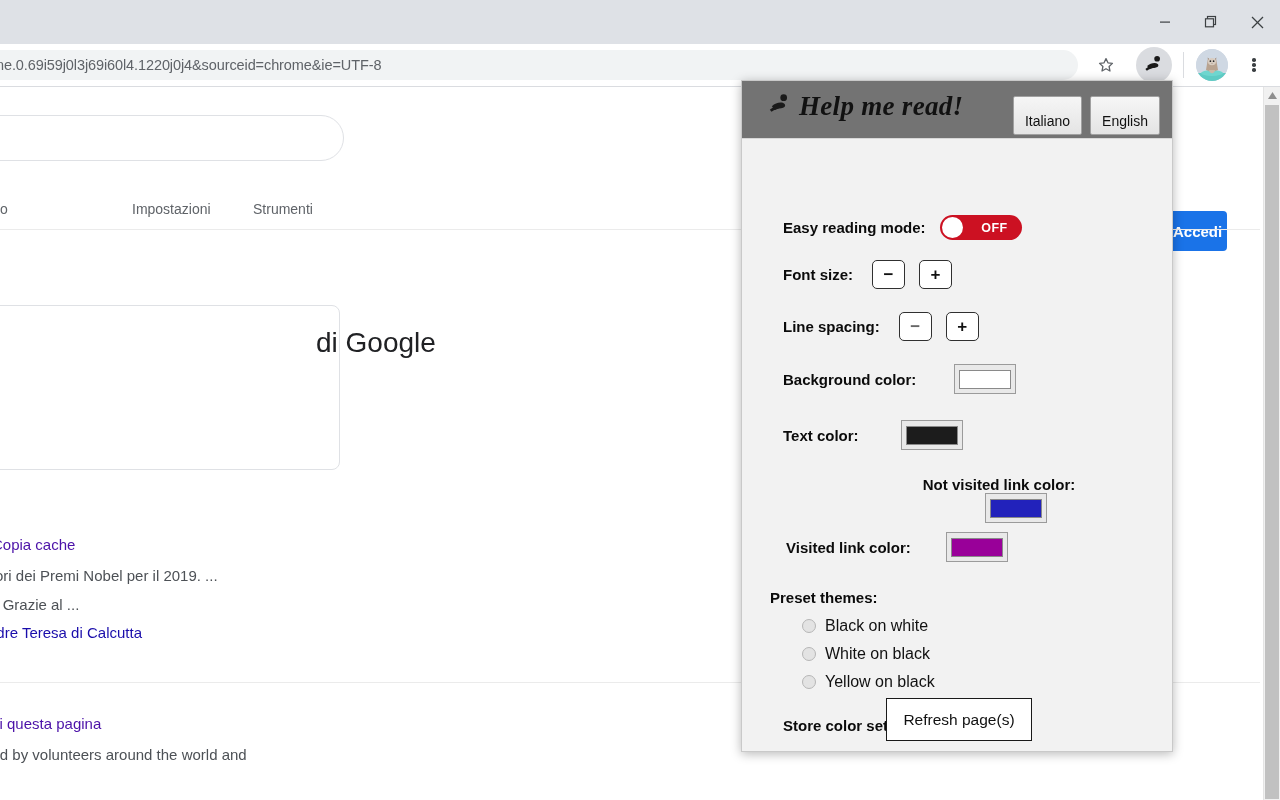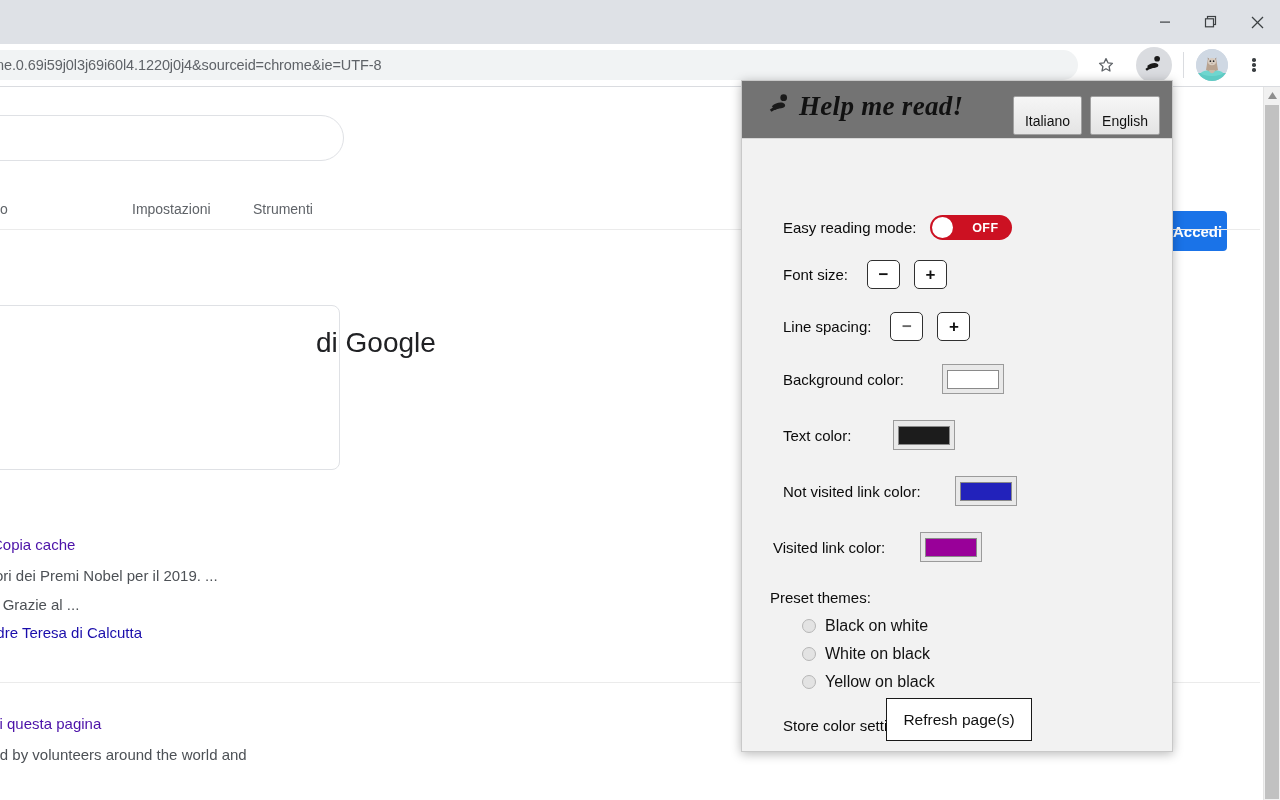--- a/index.html
+++ b/index.html
@@ -168,21 +168,21 @@
     white-space: nowrap;
   }
 
   .popup-body { position: relative; padding: 0; }
 
   .row {
     position: absolute; left: 0; width: 432px;
     display: flex; align-items: center;
   }
   .row-label {
-    font-size: 15px; font-weight: normal; color: #0b0b0b; white-space: nowrap;
+    font-size: 15px; font-weight: bold; color: #0b0b0b; white-space: nowrap;
   }
 
   
   .toggle {
     position: relative; width: 82px; height: 25px;
     border-radius: 13px; background: #cc1122;
     display: flex; align-items: center; justify-content: flex-end;
     box-sizing: border-box; padding-right: 14px;
   }
   .toggle .knob {
@@ -388,28 +388,28 @@
         </span>
       </div>
 
       <div class="row" style="top:281px; padding-left:41px;">
         <span class="row-label">Text color:</span>
         <span class="swatch" style="margin-left:42px">
           <span class="chip" style="background: rgb(28, 28, 28);"></span>
         </span>
       </div>
 
-      <div class="row" style="top:337px; padding-left:41px;">
+      <div class="row" style="top:337px; padding-left:41px;flex-direction:column;">
         <span class="row-label">Not visited link color:</span>
         <span class="swatch" style="margin-left:34px">
           <span class="chip" style="background: rgb(34, 34, 187);"></span>
         </span>
       </div>
 
-      <div class="row" style="top:393px; padding-left:31px;">
+      <div class="row" style="top:393px; padding-left:44px;">
         <span class="row-label">Visited link color:</span>
         <span class="swatch" style="margin-left:35px">
           <span class="chip" style="background: rgb(153, 0, 153);"></span>
         </span>
       </div>
 
       <div class="row" style="top:450px; padding-left:28px;">
         <span class="row-label">Preset themes:</span>
       </div>
 

